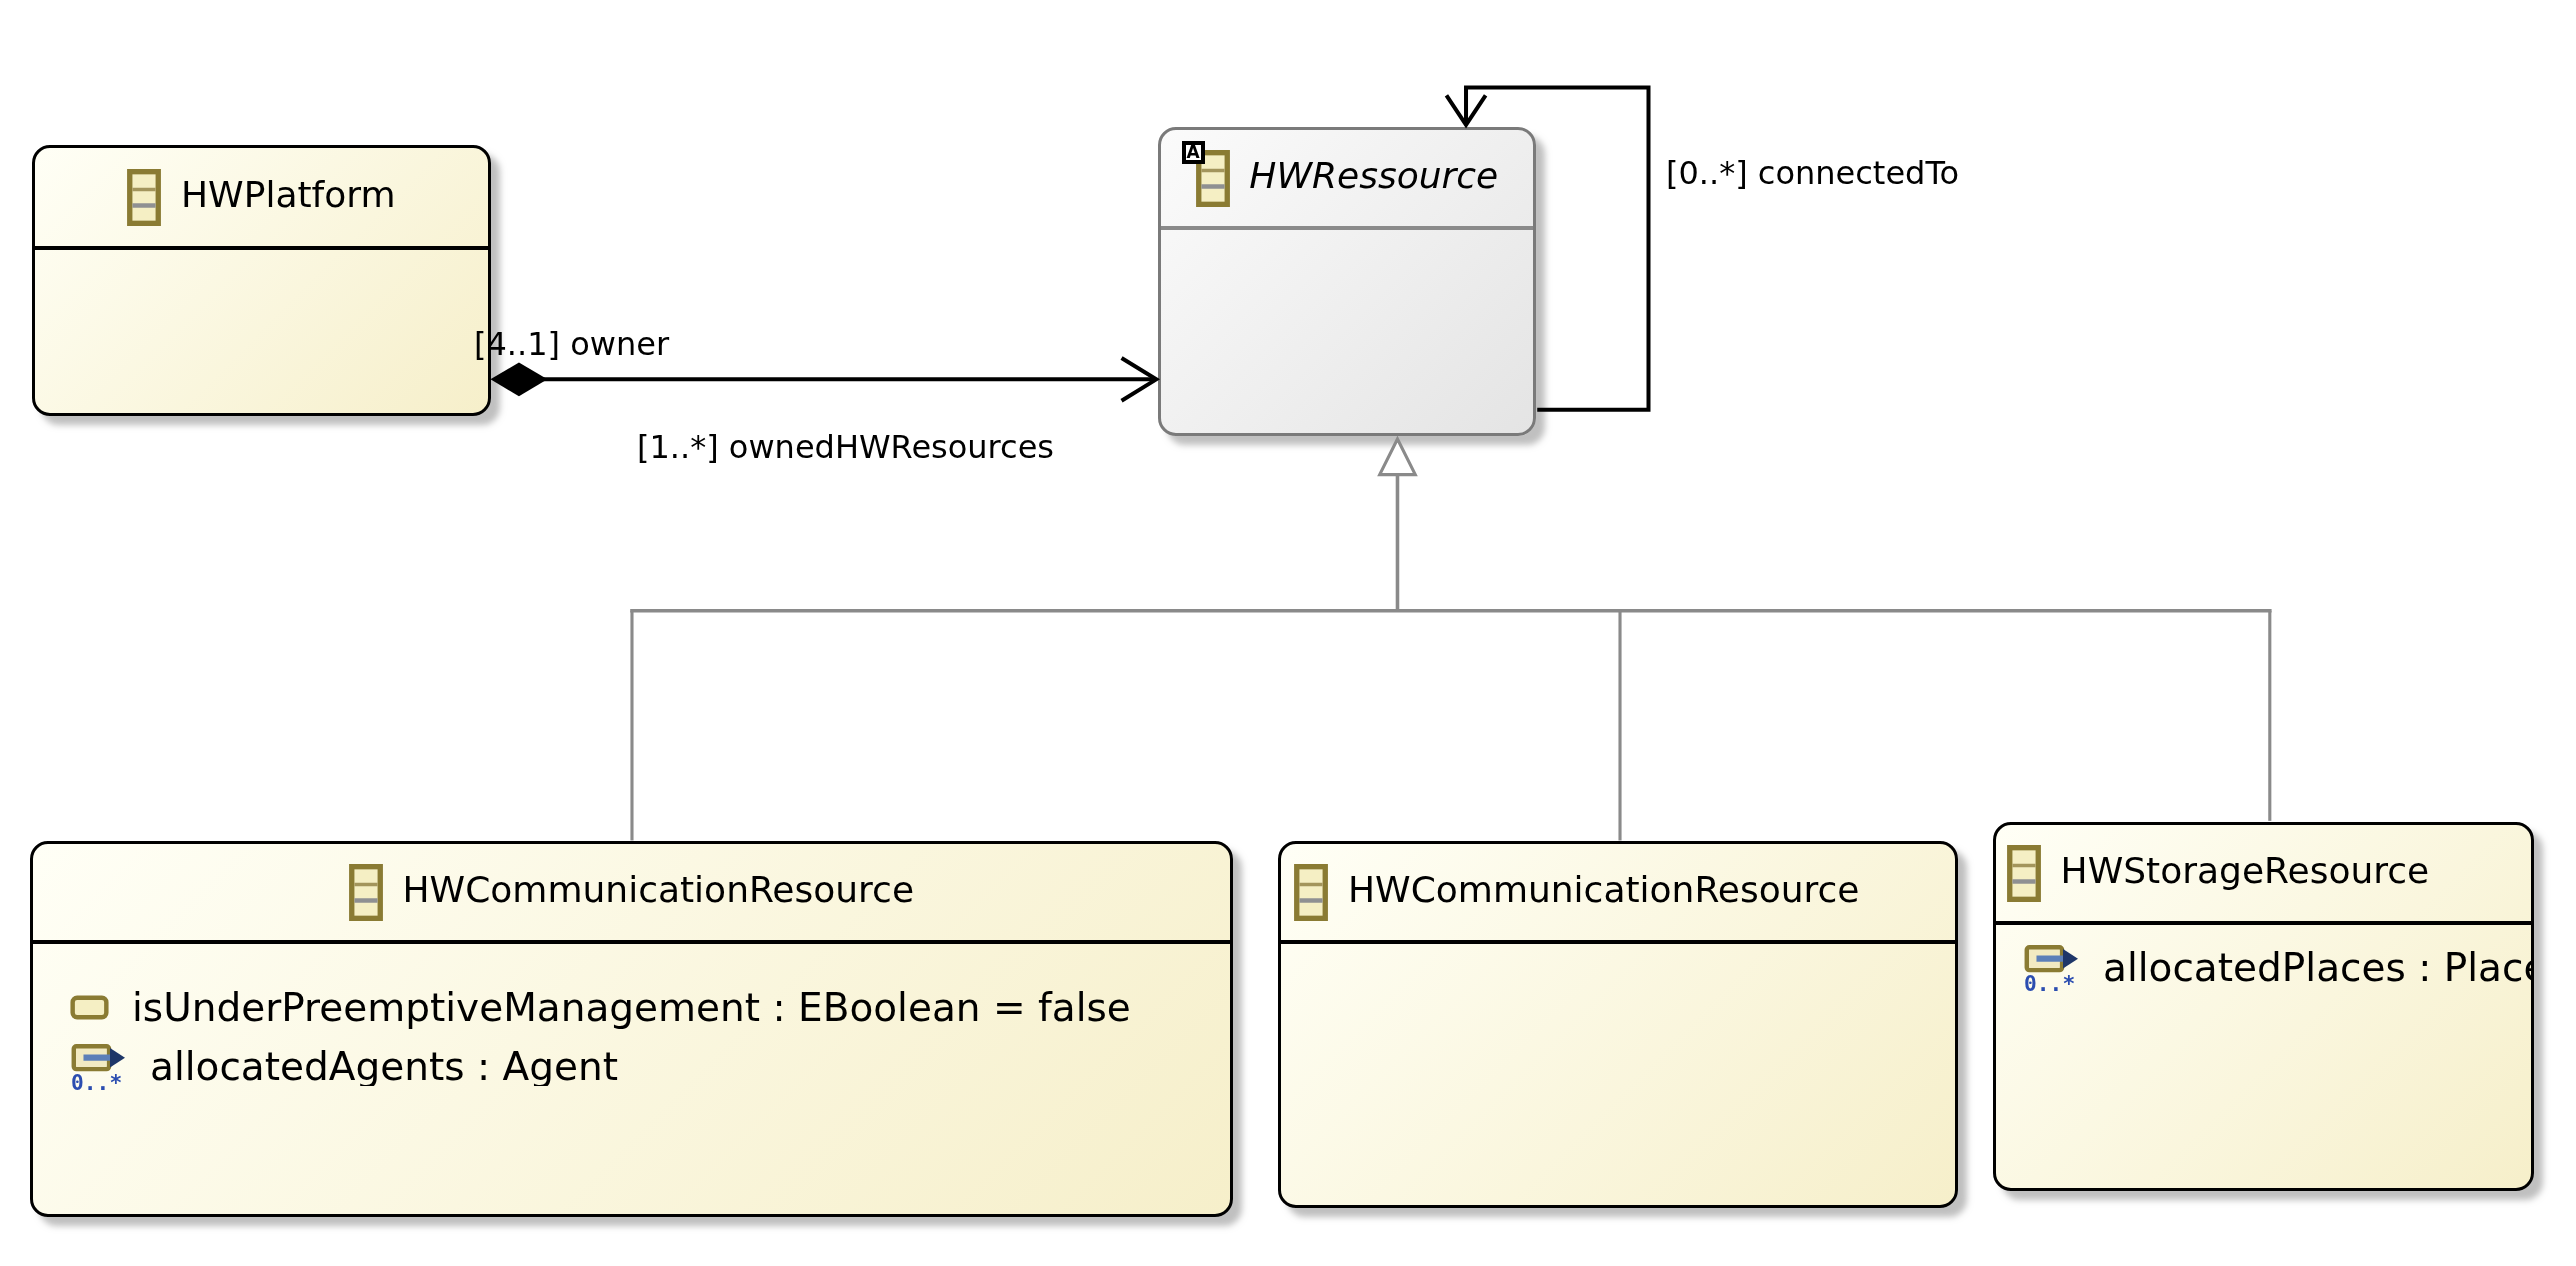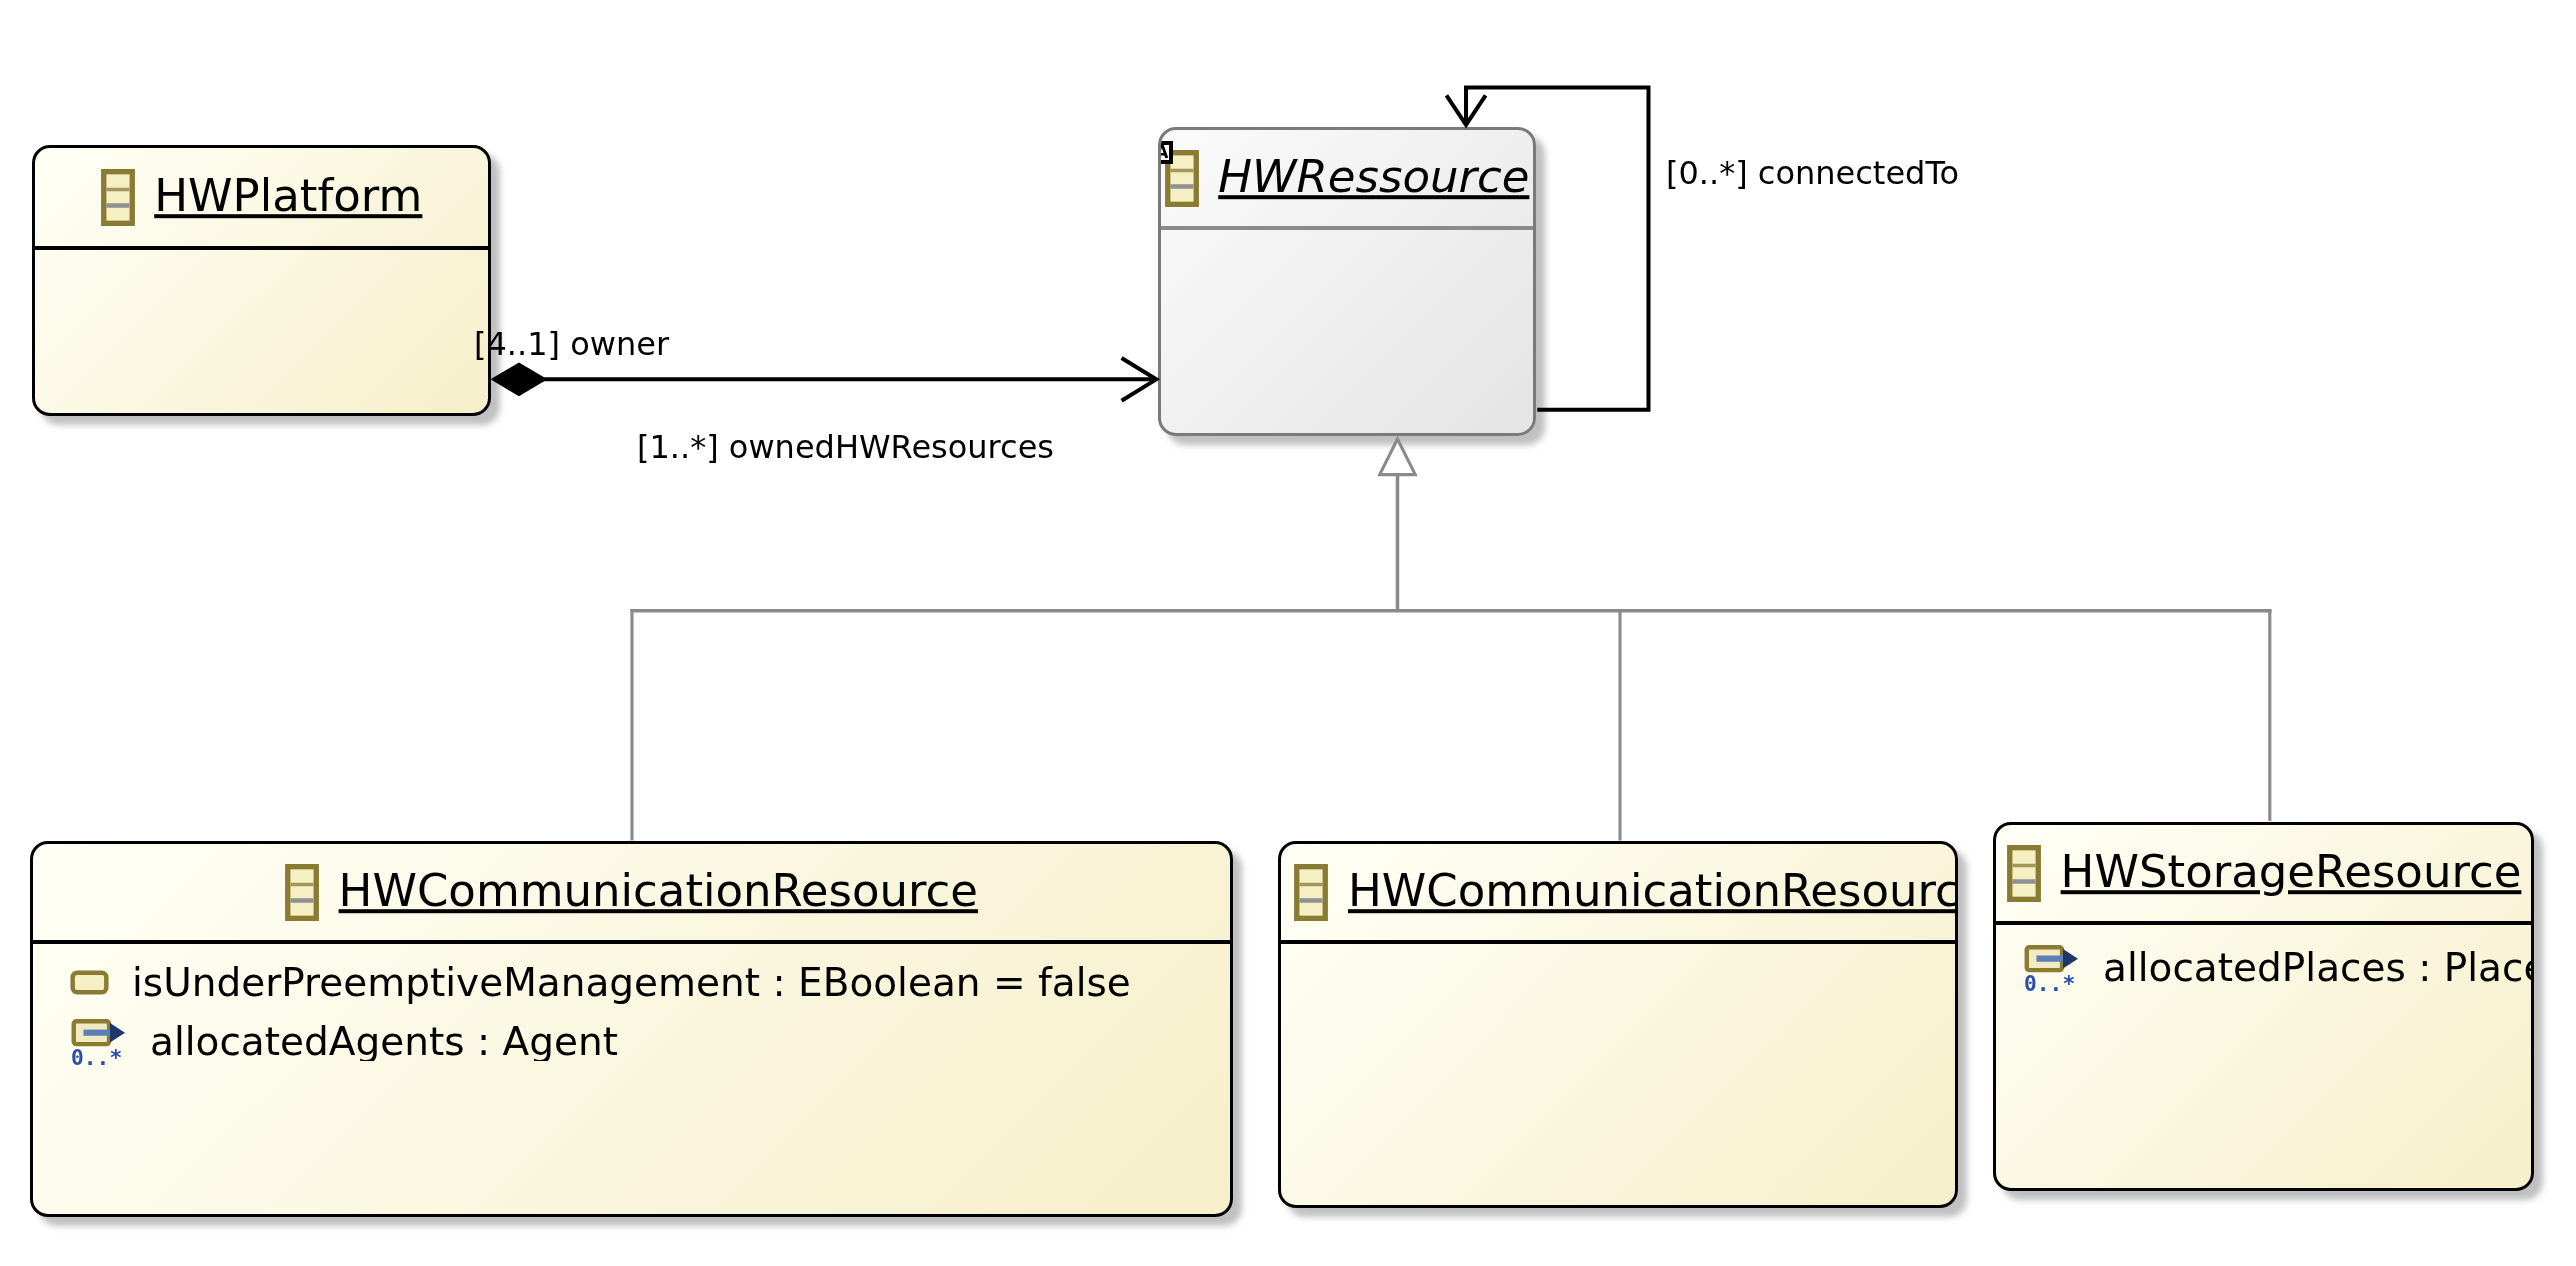--- a/index.html
+++ b/index.html
@@ -34,21 +34,21 @@
     border-color:var(--abs-border);
     background:linear-gradient(135deg,var(--abs-fill-a) 0%,var(--abs-fill-b) 100%);
   }
   .hdr{
     flex:0 0 auto;display:flex;align-items:center;justify-content:center;
     gap:19.6px;border-bottom:4.5px solid var(--cls-border);
     white-space:nowrap;overflow:hidden;padding:0 5.3px;
   }
   .cls.abstract .hdr{border-bottom-color:var(--gen-gray);}
   .hdr.left{justify-content:flex-start;}
-  .ctitle{font-size:45px;line-height:1;transform:translateY(-1.8px);text-decoration:underline;}
+  .ctitle{font-size:36px;line-height:1;transform:translateY(-1.8px);}
   .cls.abstract .ctitle{font-style:italic;}
   .cicon{position:relative;flex:0 0 auto;width:34px;height:57px;}
   .cicon svg{display:block;}
   .abadge{
     position:absolute;left:-14.2px;top:-9px;width:23px;height:23px;
     background:#fff;border:4.5px solid #000;box-sizing:border-box;
     font-size:17px;font-weight:bold;line-height:14.2px;text-align:center;color:#000;
   }
   .bdy{flex:1 1 auto;overflow:hidden;}
   .row{display:flex;align-items:center;height:59px;padding-left:37px;gap:23px;}
@@ -115,21 +115,21 @@
     <div class="hdr" style="height:96px">
       <span class="cicon">
         <svg width="34" height="57" viewBox="0 0 38 64">
           <rect x="3" y="3" width="32" height="58" fill="#f5efc4" stroke="#8a7b33" stroke-width="6"></rect>
           <line x1="6" y1="23" x2="32" y2="23" stroke="#a3955c" stroke-width="4"></line>
           <line x1="6" y1="41" x2="32" y2="41" stroke="#8f9092" stroke-width="5"></line>
         </svg>
       </span>
       <span class="ctitle">HWCommunicationResource</span>
     </div>
-    <div class="bdy" style="padding-top:9px">
+    <div class="bdy" style="padding-top:34px">
       <div class="row">
         <span class="micon">
           <svg width="39" height="25" viewBox="0 0 44 28">
             <rect x="3" y="3" width="38" height="22" rx="5" fill="#f5efc4" stroke="#8a7b33" stroke-width="5"></rect>
           </svg>
         </span>
         <span class="mtext">isUnderPreemptiveManagement : EBoolean = false</span>
       </div>
       <div class="row">
         <span class="micon">

